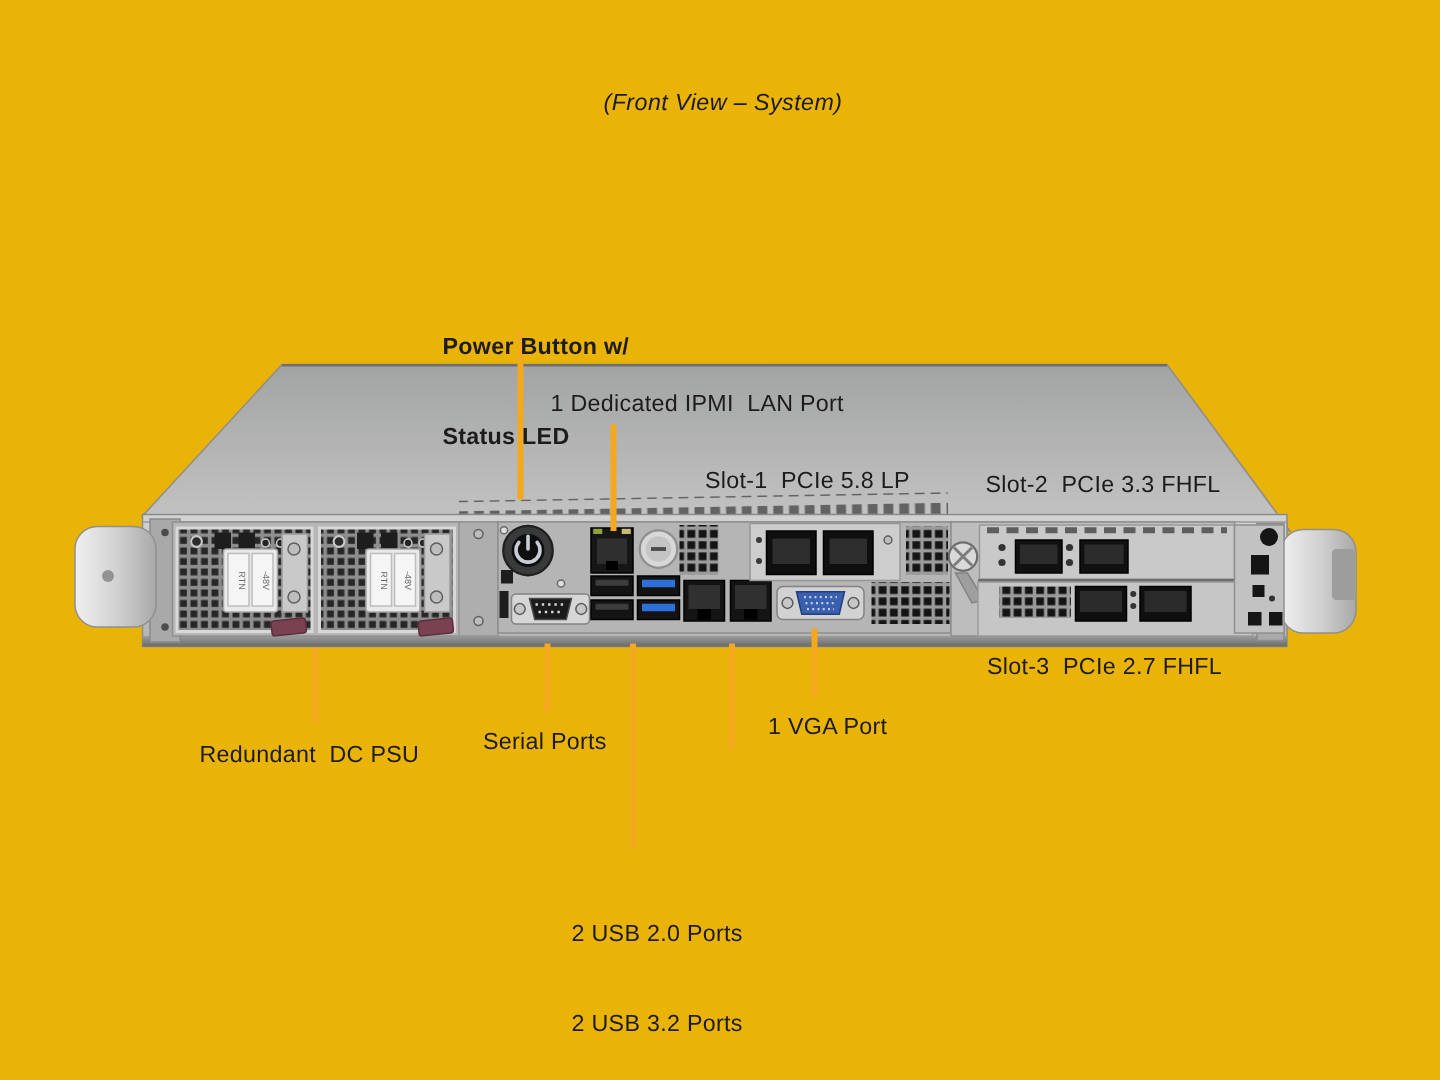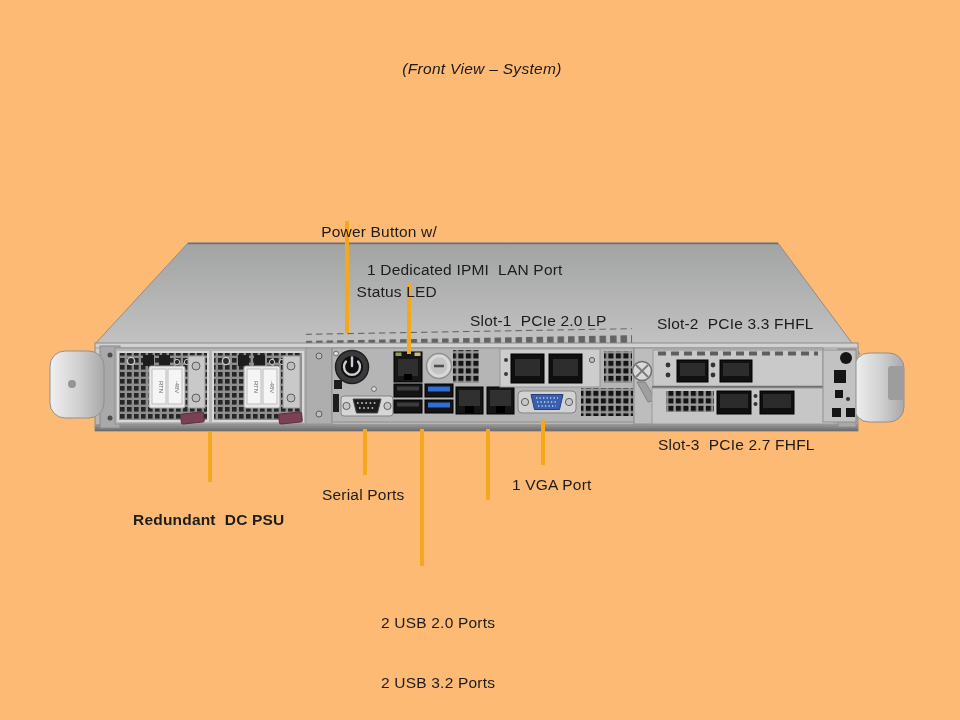--- a/index.html
+++ b/index.html
@@ -1,28 +1,28 @@
 <!DOCTYPE html>
 <html style="--accent: #F3A81E;"><head>
 <meta charset="utf-8">
 <style>
   html,body { margin:0; padding:0; background:#ffffff; }
   .stage {
-    position:relative; width:960px; height:720px; background:#fdba74;
+    position:relative; width:960px; height:720px; background:#eab308;
     overflow:hidden; font-family:"Liberation Sans", sans-serif;
   }
   .title {
     position:absolute; left:0; top:60px; width:964px; text-align:center;
     font-size:15.5px; font-style:italic; color:#1a1a1a; letter-spacing:0.3px;
   }
   .lbl {
     position:absolute; font-size:15.5px; color:#1c1c1c; white-space:pre;
     letter-spacing:0.2px; line-height:20px; z-index:3;text-align:center;
   }
-  .lbl.center { text-align:right; }
+  .lbl.center { text-align:left;font-weight:bold; }
   .callout {
     position:absolute; width:4px; background:var(--accent,#F3A81E); z-index:2;
   }
   svg.chassis { position:absolute; left:0; top:0; z-index:1; }
 </style>
 </head>
 <body>
 
 <div class="stage">
 
@@ -273,24 +273,24 @@
   <div class="callout" style="left:420px; top:429px; height:137px;"></div>
   <div class="callout" style="left:486px; top:429px; height:71px;"></div>
   <div class="callout" style="left:541px; top:419px; height:46px;"></div>
 
   <div class="lbl center" style="left:295px; top:182px; width:142px;">
     <div>Power Button w/</div>
     <div>Status LED</div>
   </div>
 
   <div class="lbl" style="left:367px; top:260px;">1 Dedicated IPMI  LAN Port</div>
-  <div class="lbl" style="left:470px; top:311px;">Slot-1  PCIe 2.0 LP</div>
+  <div class="lbl" style="left:470px; top:311px;">Slot-1  PCIe 5.8 LP</div>
   <div class="lbl" style="left:657px; top:314px;">Slot-2  PCIe 3.3 FHFL</div>
   <div class="lbl" style="left:658px; top:435px;">Slot-3  PCIe 2.7 FHFL</div>
-  <div class="lbl" style="left:133px; top:510px;font-weight:bold;">Redundant  DC PSU</div>
+  <div class="lbl" style="left:133px; top:494px;">Redundant  DC PSU</div>
   <div class="lbl" style="left:322px; top:485px;">Serial Ports</div>
   <div class="lbl" style="left:512px; top:475px;">1 VGA Port</div>
 
   <div class="lbl" style="left:381px; top:573px;">
     <div>2 USB 2.0 Ports</div>
     <div>2 USB 3.2 Ports</div>
   </div>
 
 </div>
 

